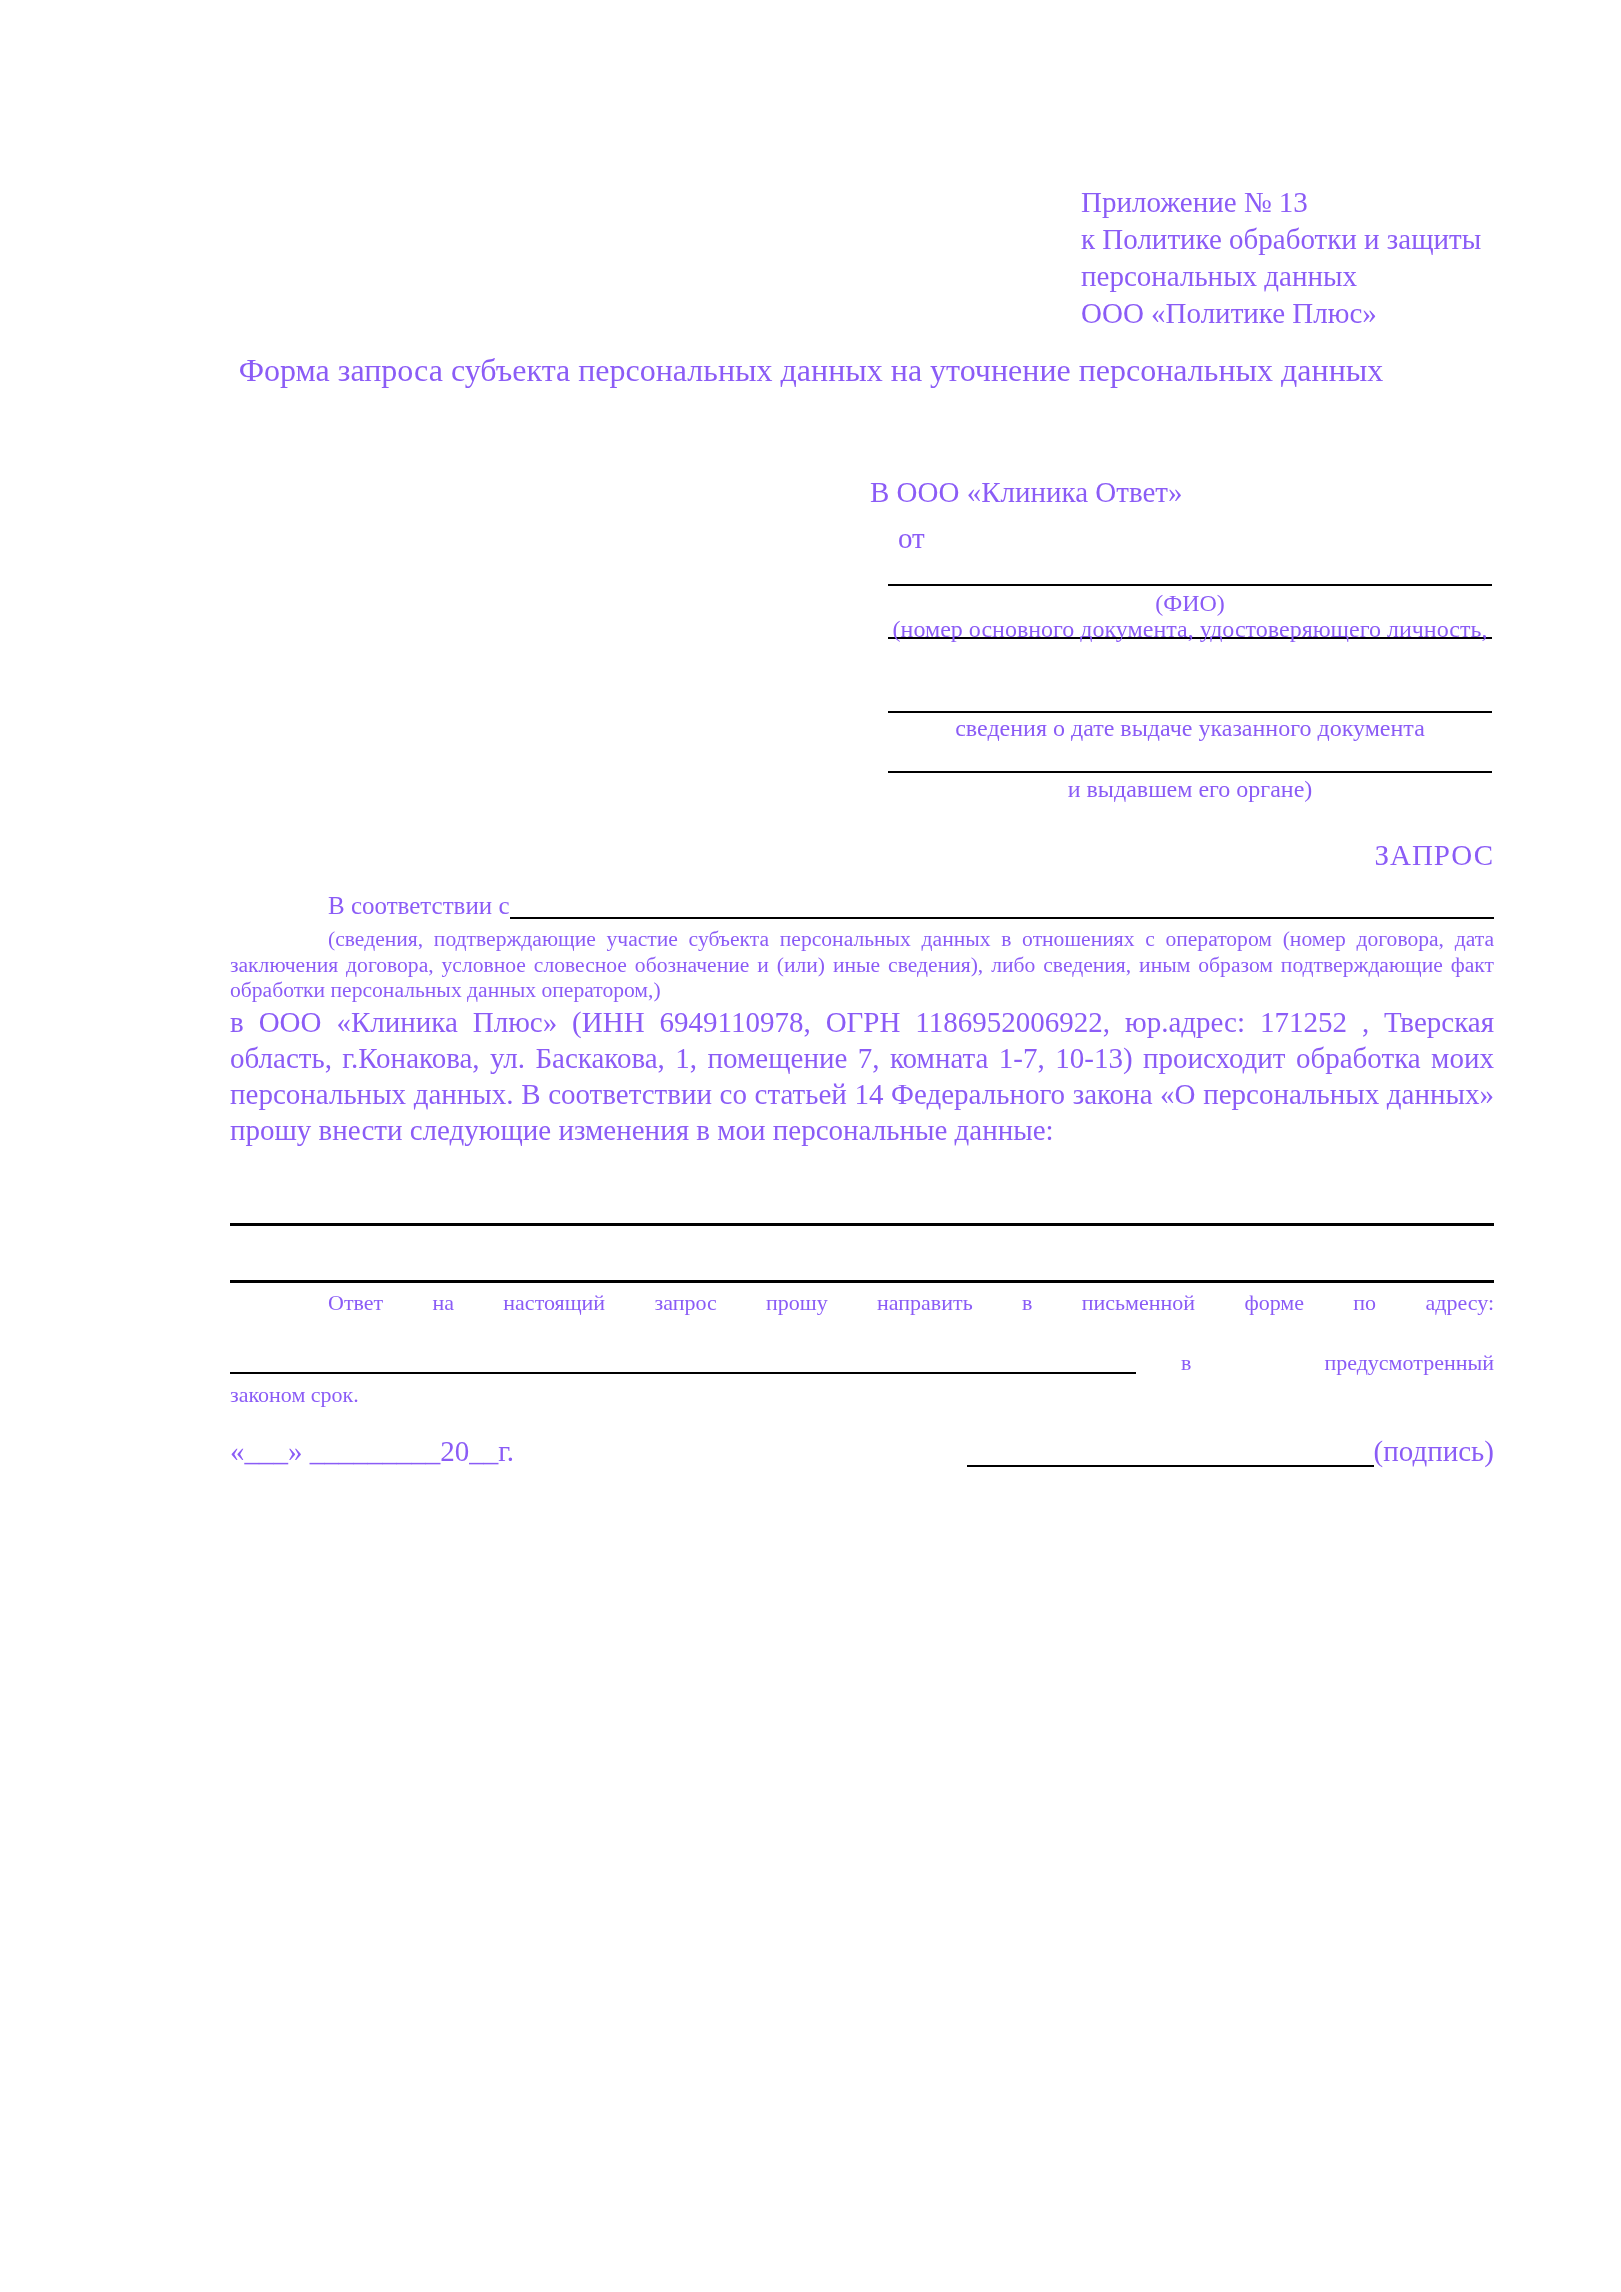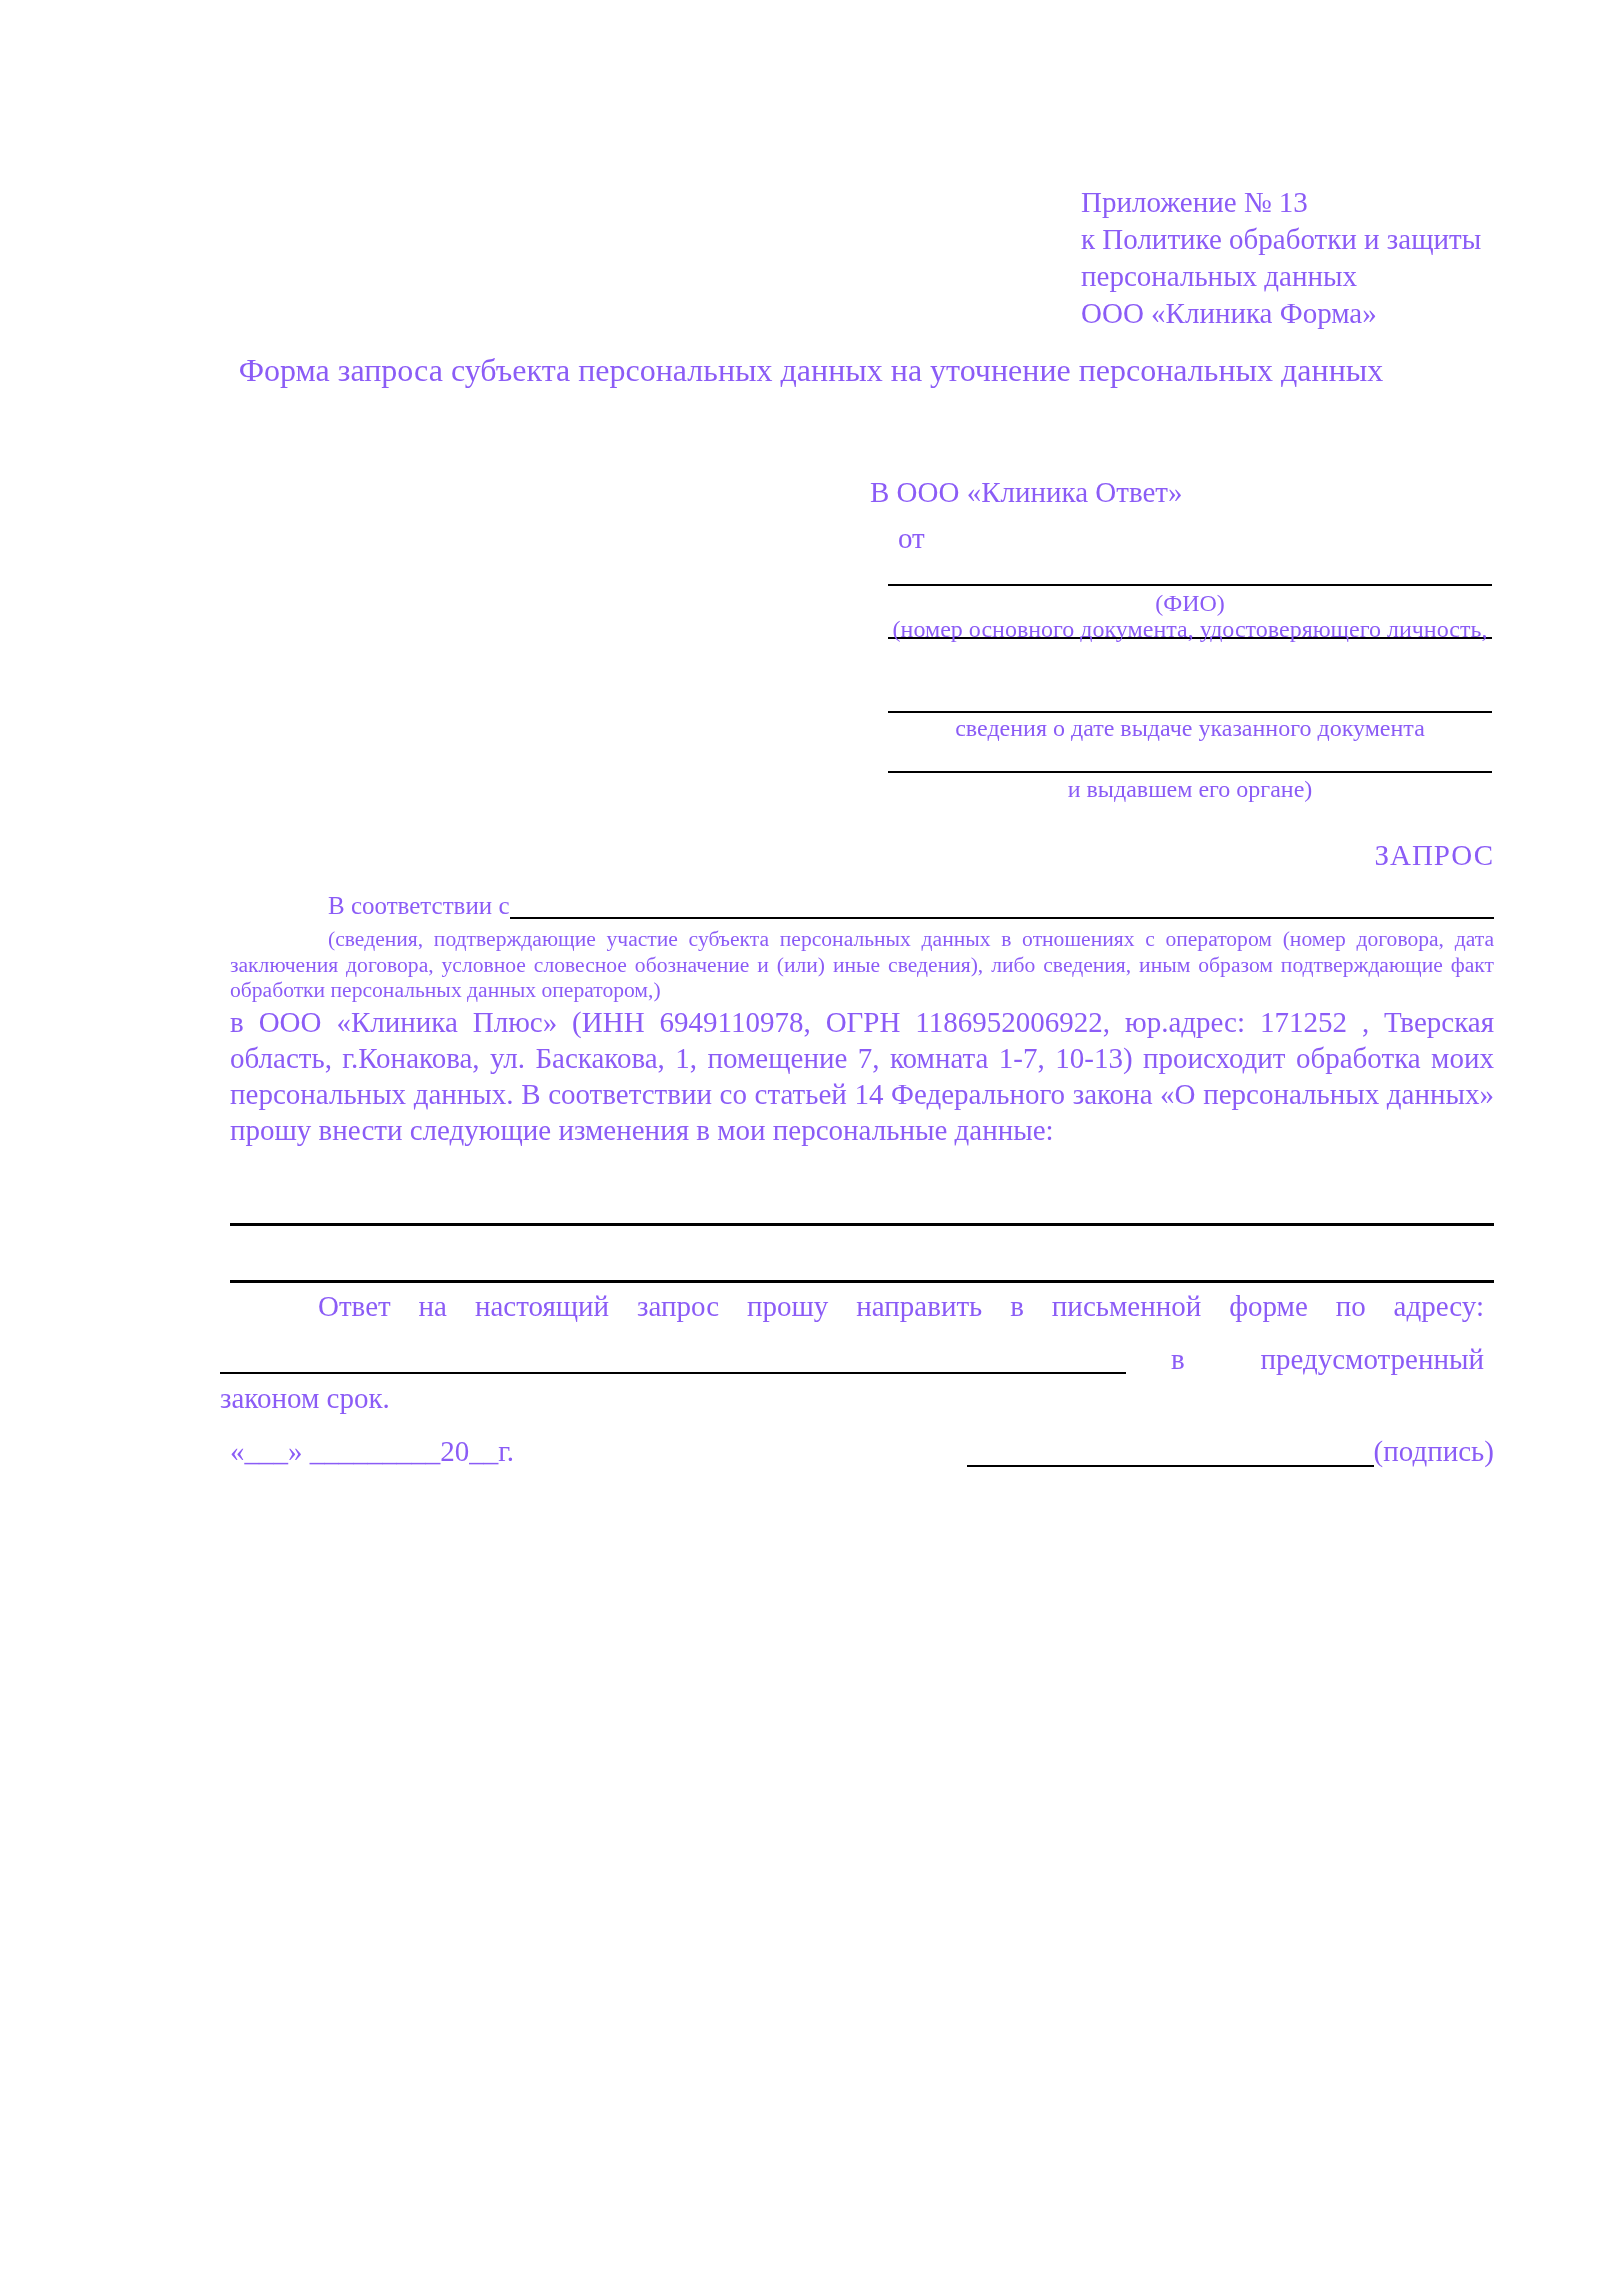--- a/index.html
+++ b/index.html
@@ -33,42 +33,42 @@
     left:230px;top:927px;width:1264px;
     font-size:21.6px;line-height:25.5px;
     text-align:justify;text-indent:98px;
   }
   .body-par{
     left:230px;top:1004px;width:1264px;
     font-size:29px;line-height:36px;text-align:justify;
   }
   .full-bline{left:230px;width:1264px;height:0;border-top:3.9px solid #000;}
   
-  .reply{left:220px;top:1290px;width:1264px;font-size:29px;}
+  .reply{left:230px;top:1290px;width:1264px;font-size:22px;}
   .reply-l1{height:46px;text-indent:98px;text-align:justify;text-align-last:justify;}
   .reply-l2{position:relative;height:46px;}
   .reply-blank{position:absolute;left:0;bottom:7.8px;width:906px;height:0;border-top:2.9px solid #000;}
   .reply-w1{position:absolute;left:951px;bottom:5.9px;}
   .reply-w2{position:absolute;right:0;bottom:5.9px;}
   .reply-l3{height:46px;}
   
   .sign-row{left:230px;top:1435px;width:1264px;display:flex;justify-content:space-between;align-items:baseline;font-size:29px;}
   .sign-right{white-space:nowrap;}
   .sign-line{display:inline-block;width:407px;height:0;border-top:2.9px solid #000;vertical-align:-5.9px;}
 </style>
 </head>
 <body>
 
 <div class="page">
 
   <div class="abs header-note">
     <div>Приложение № 13</div>
     <div>к Политике обработки и защиты</div>
     <div>персональных данных</div>
-    <div>ООО «Клиника Форма»</div>
+    <div>ООО «Политике Плюс»</div>
   </div>
 
   <div class="abs doc-title">Форма запроса субъекта персональных данных на уточнение персональных данных</div>
 
   <div class="abs addr-to">В ООО «Клиника Ответ»</div>
   <div class="abs addr-from">от</div>
 
   <div class="abs fline" style="left:888px;top:584px;width:604px;"></div>
   <div class="abs fcap" style="top:591px;">(ФИО)</div>
 

